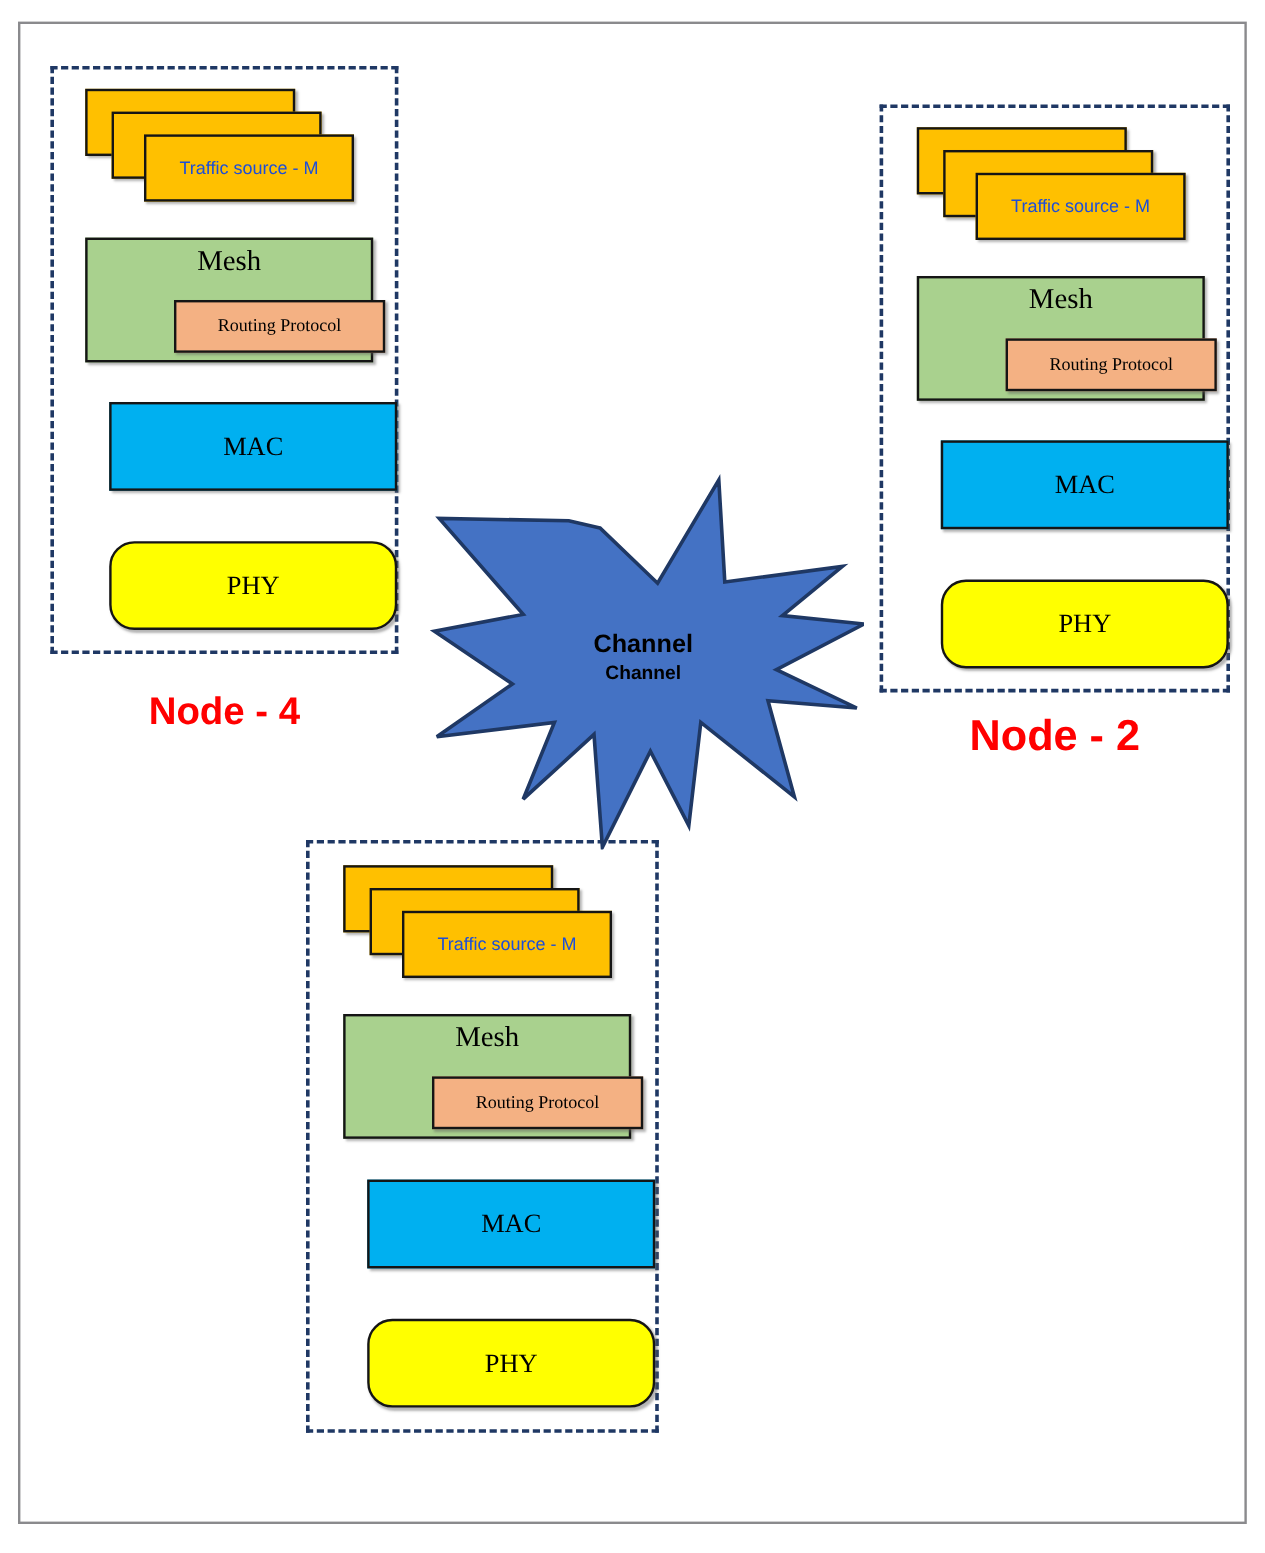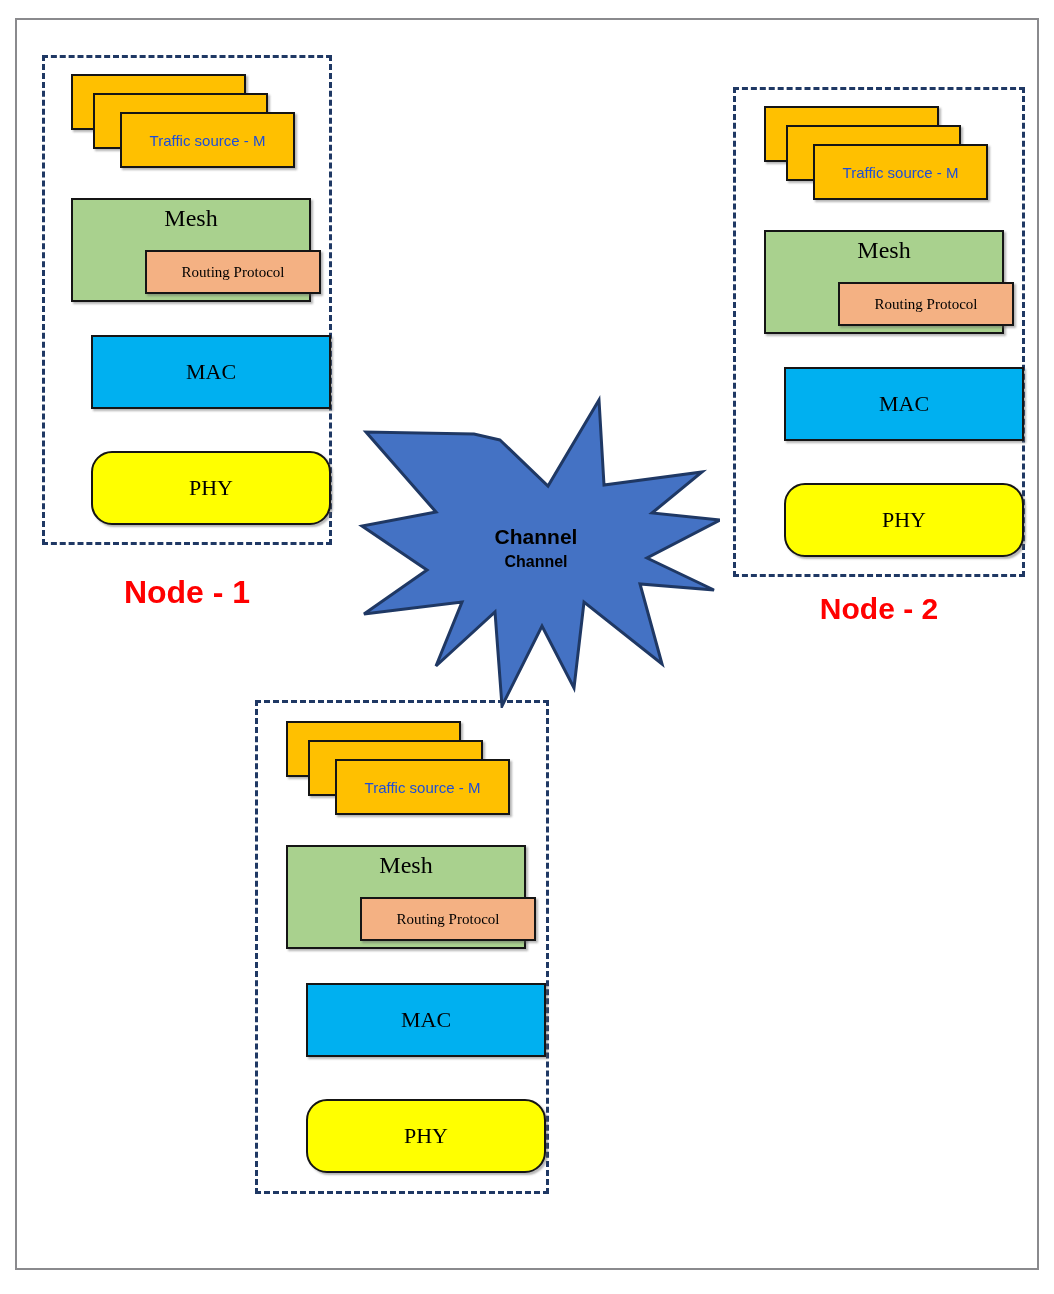--- a/index.html
+++ b/index.html
@@ -136,21 +136,21 @@
     </div>
 
     <div class="layer layer-mac center-v" style="left:26px; top:277px; width:240px; height:74px; font-size:22px;">
       <span>MAC</span>
     </div>
 
     <div class="layer layer-phy center-v" style="left:26px; top:393px; width:240px; height:74px; font-size:22px;">
       <span>PHY</span>
     </div>
   </div>
-  <div class="node-label" style="left:42px; top:574px; width:290px; font-size:32px;">Node - 1</div>
+  <div class="node-label" style="left:42px; top:574px; width:290px; font-size:32px;">Node - 4</div>
 
   <div class="node-box" style="left:733px; top:87px; width:292px; height:490px;">
 
     <div class="ts-stack" style="left:28px; top:16px; width:240px; height:100px;">
       <div class="ts-card" style="left:0px; top:0px; width:175px; height:56px;"></div>
       <div class="ts-card" style="left:22px; top:19px; width:175px; height:56px;"></div>
       <div class="ts-card" style="left:49px; top:38px; width:175px; height:56px; font-size:15px;">Traffic source - M</div>
     </div>
 
     <div class="layer layer-mesh" style="left:28px; top:140px; width:240px; height:104px; font-size:24px; padding-top:5px;">
@@ -161,21 +161,21 @@
     </div>
 
     <div class="layer layer-mac center-v" style="left:28px; top:277px; width:240px; height:74px; font-size:22px;">
       <span>MAC</span>
     </div>
 
     <div class="layer layer-phy center-v" style="left:28px; top:393px; width:240px; height:74px; font-size:22px;">
       <span>PHY</span>
     </div>
   </div>
-  <div class="node-label" style="left:733px; top:592px; width:292px; font-size:30px;">Node - 2</div>
+  <div class="node-label" style="left:733px; top:592px; width:292px; font-size:36px;">Node - 2</div>
 
   <div class="node-box" style="left:255px; top:700px; width:294px; height:494px;">
 
     <div class="ts-stack" style="left:28px; top:18px; width:240px; height:100px;">
       <div class="ts-card" style="left:0px; top:0px; width:175px; height:56px;"></div>
       <div class="ts-card" style="left:22px; top:19px; width:175px; height:56px;"></div>
       <div class="ts-card" style="left:49px; top:38px; width:175px; height:56px; font-size:15px;">Traffic source - M</div>
     </div>
 
     <div class="layer layer-mesh" style="left:28px; top:142px; width:240px; height:104px; font-size:24px; padding-top:5px;">

